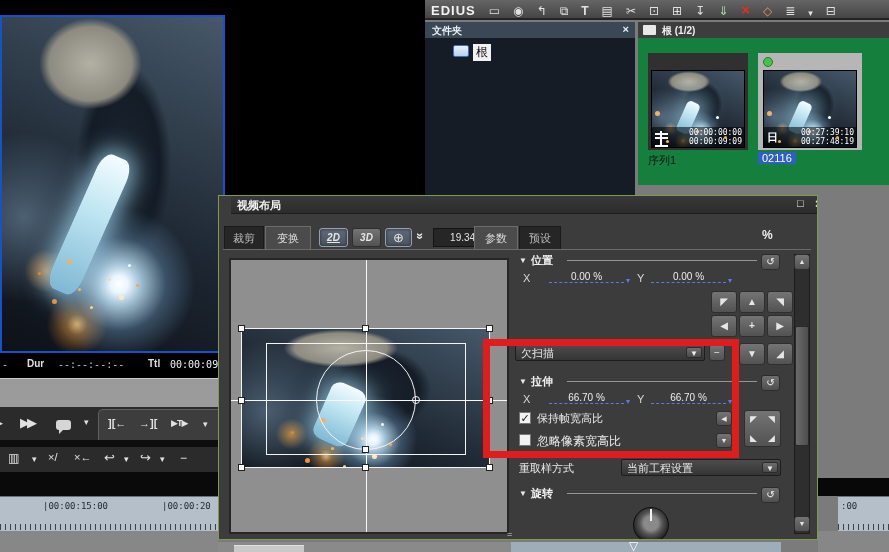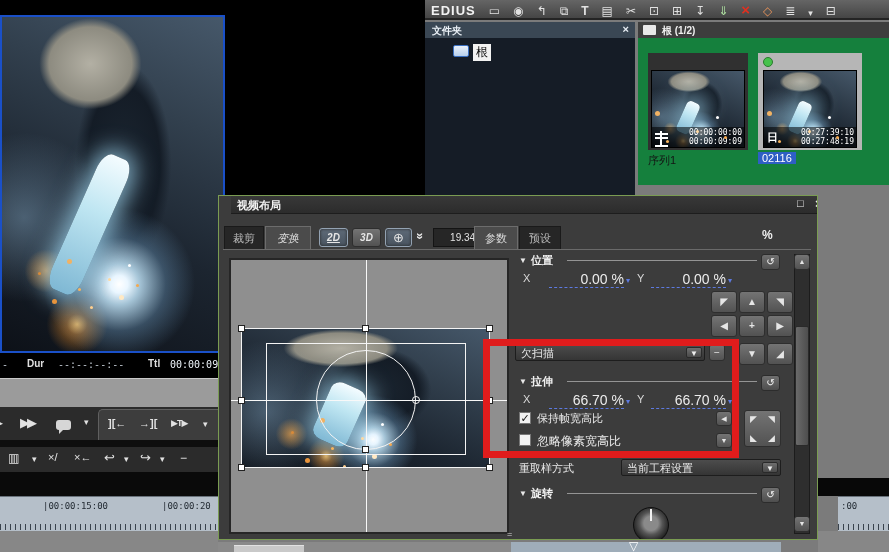--- a/index.html
+++ b/index.html
@@ -32,21 +32,21 @@
   .dbtn{width:26px;height:22px;font-size:10px;line-height:20px;}
   .pressed{background:linear-gradient(#5e6a78,#49545f);border:1px solid #93a2b2;box-shadow:inset 0 0 3px #222;}
   .tab{box-sizing:border-box;text-align:center;font-size:11px;color:#dcdcdc;line-height:22px;}
   .tab.on{background:#4b4b4b;border:1px solid #6c6c6c;border-bottom:none;}
   .tab.off{background:#262626;border:1px solid #1a1a1a;border-bottom:none;color:#b8b8b8;}
   .field{background:#262626;border:1px solid #141414;color:#e2e2e2;box-sizing:border-box;}
   .dd{background:linear-gradient(#4c4c4c,#353535);border:1px solid #1d1d1d;border-radius:2px;
       color:#e8e8e8;font-size:11px;box-sizing:border-box;}
   .dd .dar{position:absolute;right:2px;top:2px;bottom:2px;width:14px;background:linear-gradient(#6e6e6e,#4a4a4a);
       border:1px solid #2a2a2a;border-radius:2px;color:#eee;font-size:8px;line-height:12px;text-align:center;}
-  .val{color:#ececec;font-size:14px;border-bottom:1px dashed #5d7ae0;text-align:right;}
+  .val{color:#ececec;font-size:10px;border-bottom:1px dashed #5d7ae0;text-align:center;}
   .bluecaret{color:#5d7ae0;font-size:8px;}
   .seclabel{color:#f0f0f0;font-size:11px;font-weight:bold;}
   .secline{border-top:1px solid #949494;height:0;}
   .reset{width:17px;height:14px;background:linear-gradient(#6f6f6f,#4e4e4e);border:1px solid #2c2c2c;
       border-radius:3px;color:#f2f2f2;font-size:10px;line-height:13px;text-align:center;}
   .cb{width:12px;height:12px;background:#f2f2f2;border:1px solid #777;box-sizing:border-box;
       font-size:11px;line-height:11px;text-align:center;color:#111;font-weight:bold;}
   .handle{width:7px;height:7px;background:#fff;border:1px solid #222;box-sizing:border-box;}
   .ruler{background:#b5bfc9;border-top:1px solid #69727b;}
   .ruler .ticks{position:absolute;left:0;right:0;bottom:2px;height:6px;
@@ -199,21 +199,21 @@
 
 <div class="abs" style="left:218px;top:195px;width:600px;height:345px;background:#3c3c3c;border:1px solid #7a9c52;box-sizing:border-box;overflow:hidden;z-index:40;">
 
   <div class="abs" style="left:12px;top:0;width:600px;height:17px;background:linear-gradient(#383838,#2c2c2c);border-bottom:1px solid #1d1d1d;">
     <span style="position:absolute;left:6px;top:2px;font-size:11px;font-weight:bold;color:#f2f2f2;">视频布局</span>
     <span style="position:absolute;left:566px;top:1px;font-size:11px;color:#ececec;">□</span>
     <span style="position:absolute;left:584px;top:0;font-size:13px;font-weight:bold;color:#ececec;">×</span>
   </div>
 
   <div class="abs tab off" style="left:5px;top:30px;width:40px;height:23px;"><span>裁剪</span></div>
-  <div class="abs tab on" style="left:46px;top:30px;width:46px;height:23px;font-style:italic;"><span>变换</span></div>
+  <div class="abs tab on" style="left:46px;top:30px;width:46px;height:23px;"><span>变换</span></div>
 
   <div class="abs btn pressed" style="left:100px;top:32px;width:29px;height:19px;font-size:10px;font-weight:bold;font-style:italic;line-height:17px;text-decoration:underline;"><span>2D</span></div>
   <div class="abs btn" style="left:133px;top:32px;width:29px;height:19px;font-size:10px;font-weight:bold;font-style:italic;line-height:17px;"><span>3D</span></div>
   <div class="abs btn pressed" style="left:166px;top:32px;width:27px;height:19px;font-size:13px;line-height:17px;"><span>⊕</span></div>
   <span class="abs" style="left:198px;top:33px;font-size:12px;font-weight:bold;color:#e6e6e6;transform:rotate(90deg);">»</span>
   <div class="abs field" style="left:214px;top:32px;width:56px;height:19px;font-size:10px;line-height:17px;text-align:right;padding-right:4px;"><span>19.34%</span></div>
   <div class="abs btn" style="left:271px;top:32px;width:17px;height:19px;font-size:8px;line-height:17px;"><span>▾</span></div>
 
   <div class="abs tab on" style="left:255px;top:30px;width:44px;height:23px;"><span>参数</span></div>
   <div class="abs tab off" style="left:300px;top:30px;width:42px;height:23px;"><span>预设</span></div>

